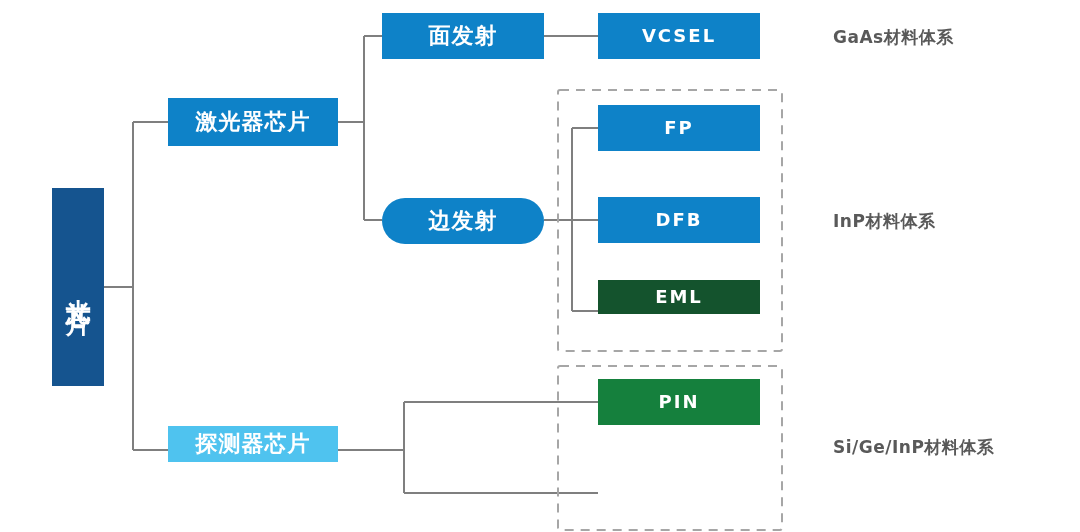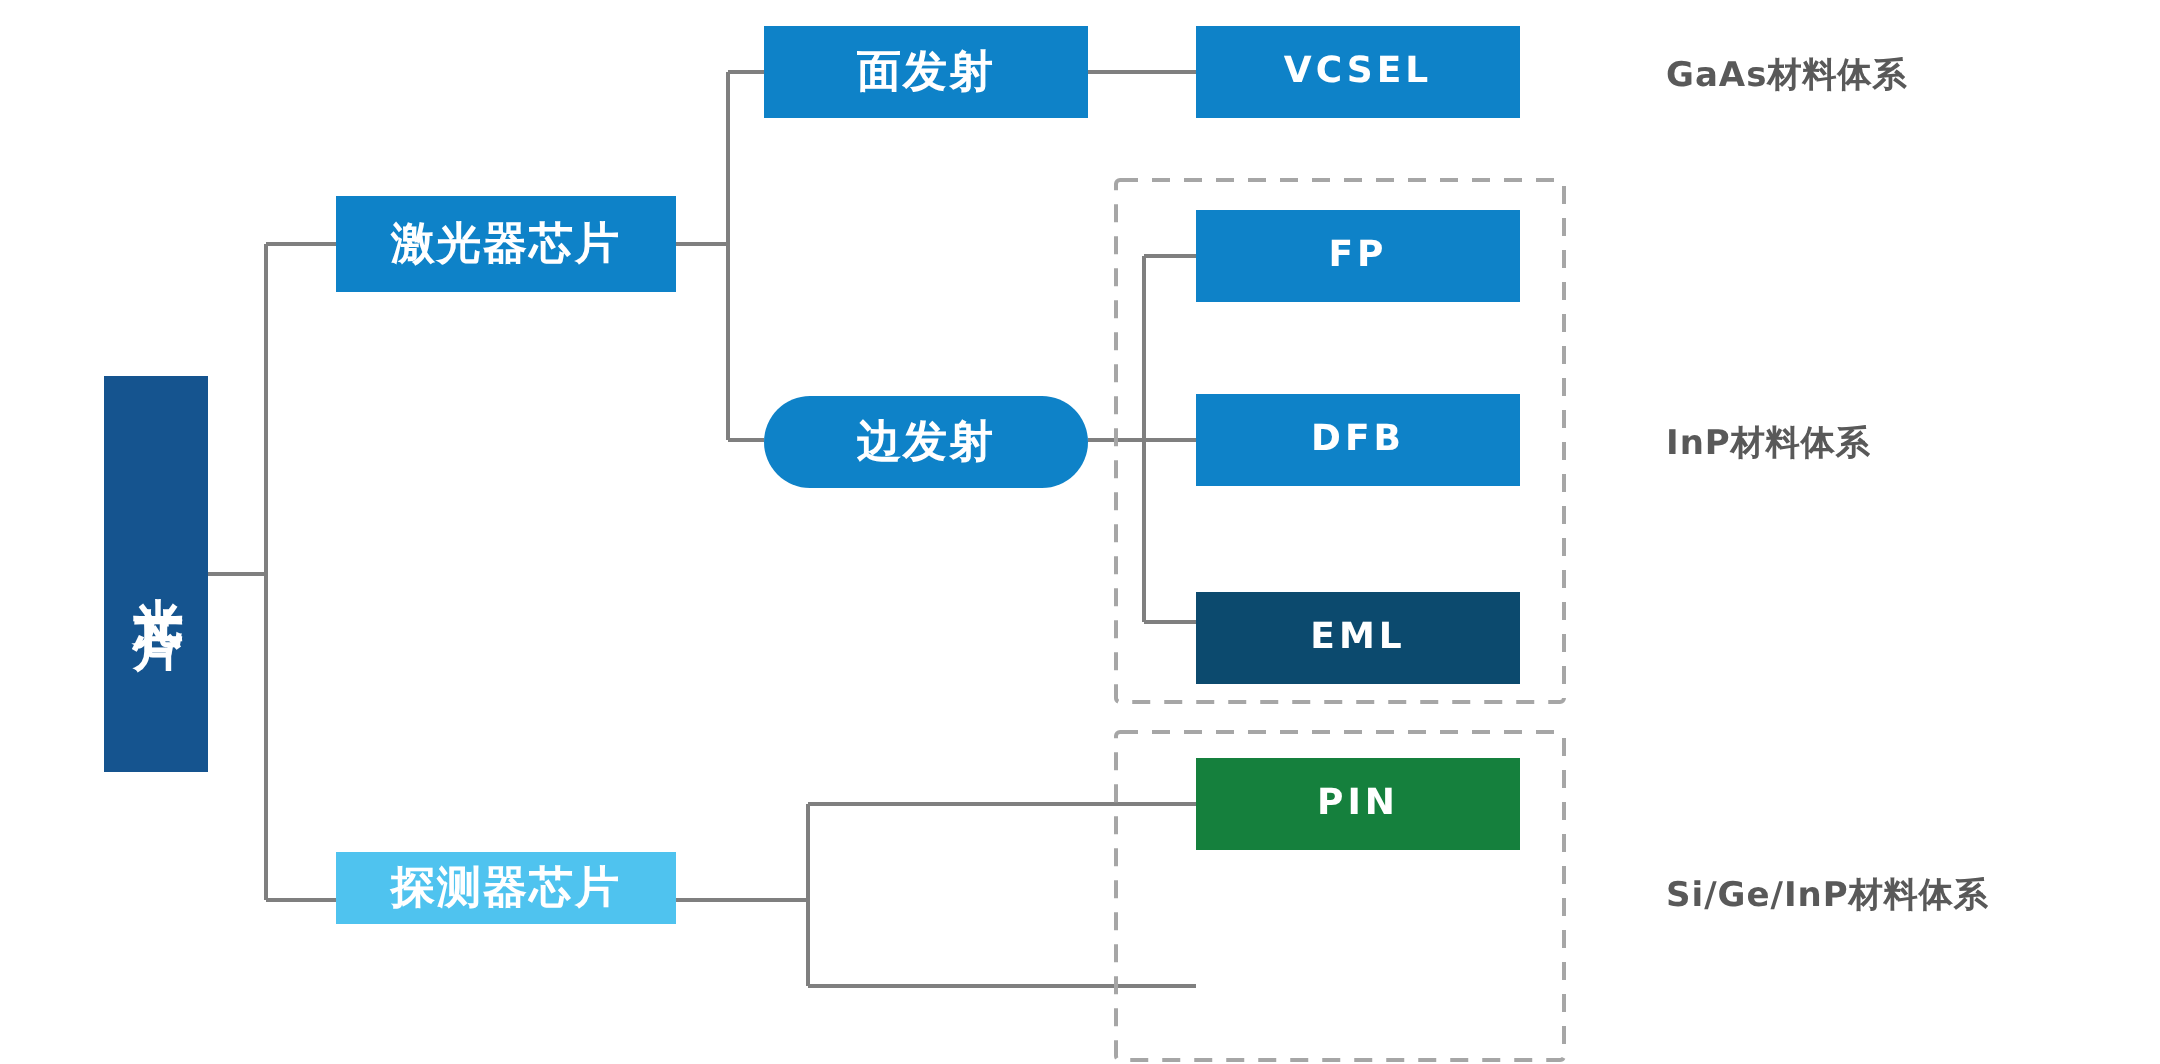--- a/index.html
+++ b/index.html
@@ -138,21 +138,21 @@
   </div>
 
   <div class="node-box" style="left:598px; top:13px; width:162px; height:46px; background:#0E82C8;">
     <span class="node-label label-latin">VCSEL</span>
   </div>
 
   <div class="node-box" style="left:598px; top:197px; width:162px; height:46px; background:#0E82C8;">
     <span class="node-label label-latin">DFB</span>
   </div>
 
-  <div class="node-box" style="left:598px; top:296px; width:162px; height:46px; background:#0c4a6e;">
+  <div class="node-box" style="left:598px; top:280px; width:162px; height:34px; background:#14532d;">
     <span class="node-label label-latin">EML</span>
   </div>
 
   <div class="node-box" style="left:598px; top:379px; width:162px; height:46px; background:#15803d;">
     <span class="node-label label-latin">PIN</span>
   </div>
 
 
   <div class="side-note" style="left:833px; top:26px;">GaAs材料体系</div>
 

